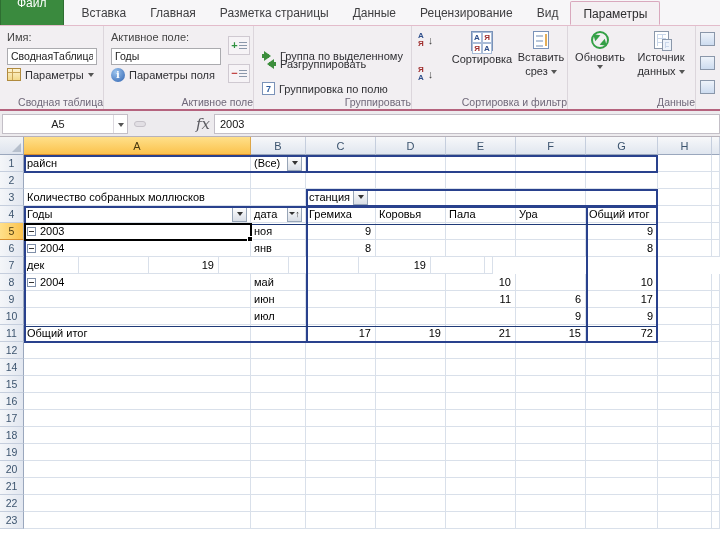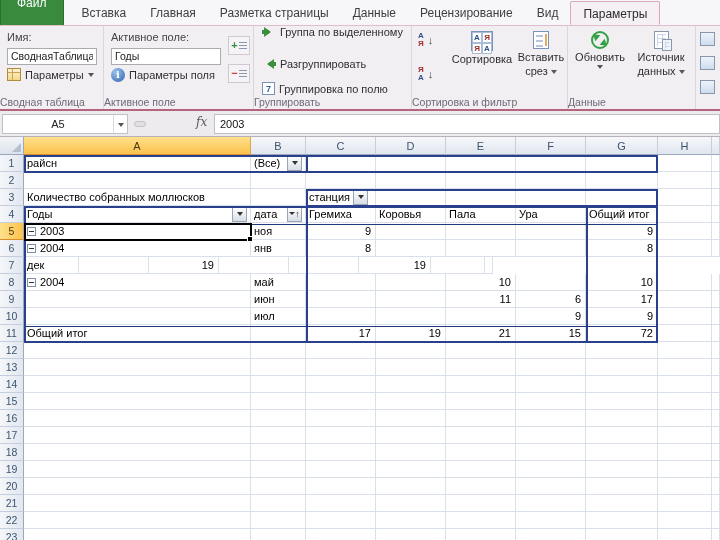--- a/index.html
+++ b/index.html
@@ -14,21 +14,21 @@
     white-space:nowrap; cursor:default; }
   .tab.file { background:#3a8a3e; color:#fff; height:36px; line-height:26px;
     padding:0 16px; margin-right:6px; border:1px solid #2e6e31; border-bottom:none; }
   .tab.active { background:#f4f0f3; border:1px solid #d9a8bd; border-bottom:1px solid #f4f0f3;
     border-radius:2px 2px 0 0; color:#2c2c2e; }
 
   
   #ribbon { position:absolute; left:0; top:26px; width:720px; height:85px;
     background:#f2eff2; border-bottom:2px solid #b5637e; display:flex; }
   .rgroup { position:relative; height:100%; border-right:1px solid #dcd6dc; flex:none; }
-  .rgroup-label { position:absolute; bottom:1px; left:0; right:0; text-align:left;
+  .rgroup-label { position:absolute; bottom:1px; left:0; right:0; text-align:right;
     font-size:10.5px; color:#70697a; white-space:nowrap; }
   .rlabel { font-size:11px; color:#444; }
   .rinput { height:17px; border:1px solid #ababaf; background:#fff; font-size:10.5px;
     font-family:inherit; padding:0 3px; width:100%; color:#222; }
   .rbtn { display:flex; align-items:center; gap:4px; font-size:11px; color:#2f2f33;
     background:none; border:none; font-family:inherit; white-space:nowrap; cursor:default; }
   .caret { width:0; height:0; border:3px solid transparent; border-top:4px solid #555;
     margin-top:4px; display:inline-block; }
   .bigbtn { display:flex; flex-direction:column; align-items:center; justify-content:flex-start;
     gap:2px; font-size:11px; color:#2f2f33; background:none; border:none;
@@ -88,21 +88,21 @@
   
   #fbar { position:absolute; left:0; top:111px; width:720px; height:26px;
     background:#edebee; border-bottom:1px solid #b7b2ba; }
   #namebox { position:absolute; left:2px; top:3px; width:126px; height:20px; background:#fff;
     border:1px solid #c3bfc7; font-size:11px; color:#222; display:flex; align-items:center; }
   #namebox .val { flex:1; text-align:center; }
   #namebox .nb-caret { width:14px; height:100%; display:flex; align-items:center;
     justify-content:center; border-left:1px solid #ddd9df; }
   #fb-dot { position:absolute; left:134px; top:10px; width:12px; height:6px; border-radius:3px;
     background:#e2dfe4; border:1px solid #c6c2c9; }
-  #fx { position:absolute; left:196px; top:4px; font-size:12px; color:#5a5a60;
+  #fx { position:absolute; left:196px; top:4px; font-size:15px; color:#5a5a60;
     font-style:italic; font-family:"DejaVu Serif",serif; }
   #fbox { position:absolute; left:214px; top:3px; width:506px; height:20px; background:#fff;
     border:1px solid #c3bfc7; font-size:11px; color:#111; display:flex; align-items:center;
     padding:0 5px; }
 
   
   #grid { position:absolute; left:0; top:137px; width:720px; height:403px; overflow:hidden;
     background:#fff; }
   #colheads { display:flex; height:18px; }
   .corner { width:24px; height:18px; background:linear-gradient(#f2f4f7,#dde3ed);
@@ -197,21 +197,21 @@
         <span class="pmlines">
             <i></i>
             <i></i>
             <i></i>
           </span>
       </div>
       <div class="rgroup-label">Активное поле</div>
     </div>
 
     <div class="rgroup" style="width:158px">
-      <button class="rbtn" style="position:absolute;left:8px;top:0">
+      <button class="rbtn" style="position:absolute;left:8px;top:24px">
         <span class="ic arrow-r"></span>
         <span>Группа по выделенному</span>
       </button>
       <button class="rbtn" style="position:absolute;left:8px;top:32px">
         <span class="ic arrow-l"></span>
         <span>Разгруппировать</span>
       </button>
       <button class="rbtn" style="position:absolute;left:8px;top:56px">
         <span class="ic ic-cal7">7</span>
         <span>Группировка по полю</span>
@@ -543,32 +543,20 @@
           <div class="cell" style="width: 55px;"></div>
           <div class="cell" style="width: 70px;"></div>
           <div class="cell" style="width: 70px;"></div>
           <div class="cell" style="width: 70px;"></div>
           <div class="cell" style="width: 70px;"></div>
           <div class="cell" style="width: 72px;"></div>
           <div class="cell" style="width: 54px;"></div>
           <div class="cell" style="width: 8px;"></div>
         </div>
         <div class="grow">
-          <div class="rowh">13</div>
-          <div class="cell" style="width: 227px;"></div>
-          <div class="cell" style="width: 55px;"></div>
-          <div class="cell" style="width: 70px;"></div>
-          <div class="cell" style="width: 70px;"></div>
-          <div class="cell" style="width: 70px;"></div>
-          <div class="cell" style="width: 70px;"></div>
-          <div class="cell" style="width: 72px;"></div>
-          <div class="cell" style="width: 54px;"></div>
-          <div class="cell" style="width: 8px;"></div>
-        </div>
-        <div class="grow">
           <div class="rowh">14</div>
           <div class="cell" style="width: 227px;"></div>
           <div class="cell" style="width: 55px;"></div>
           <div class="cell" style="width: 70px;"></div>
           <div class="cell" style="width: 70px;"></div>
           <div class="cell" style="width: 70px;"></div>
           <div class="cell" style="width: 70px;"></div>
           <div class="cell" style="width: 72px;"></div>
           <div class="cell" style="width: 54px;"></div>
           <div class="cell" style="width: 8px;"></div>

